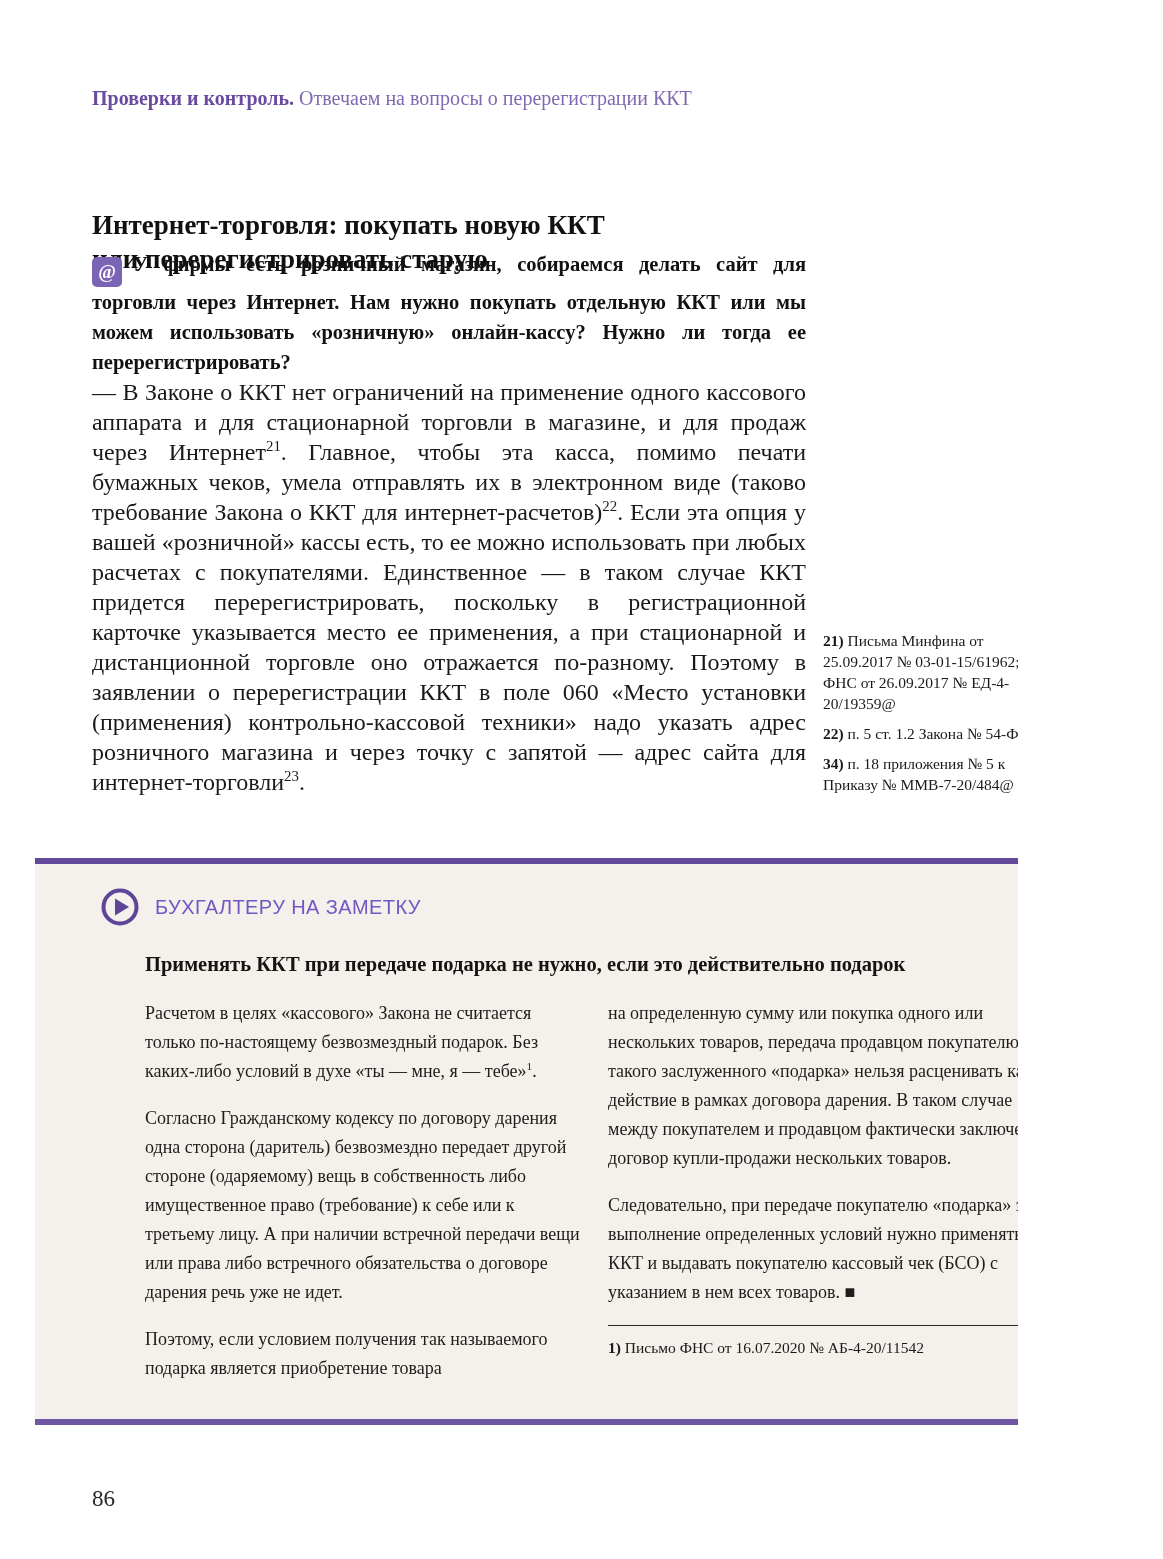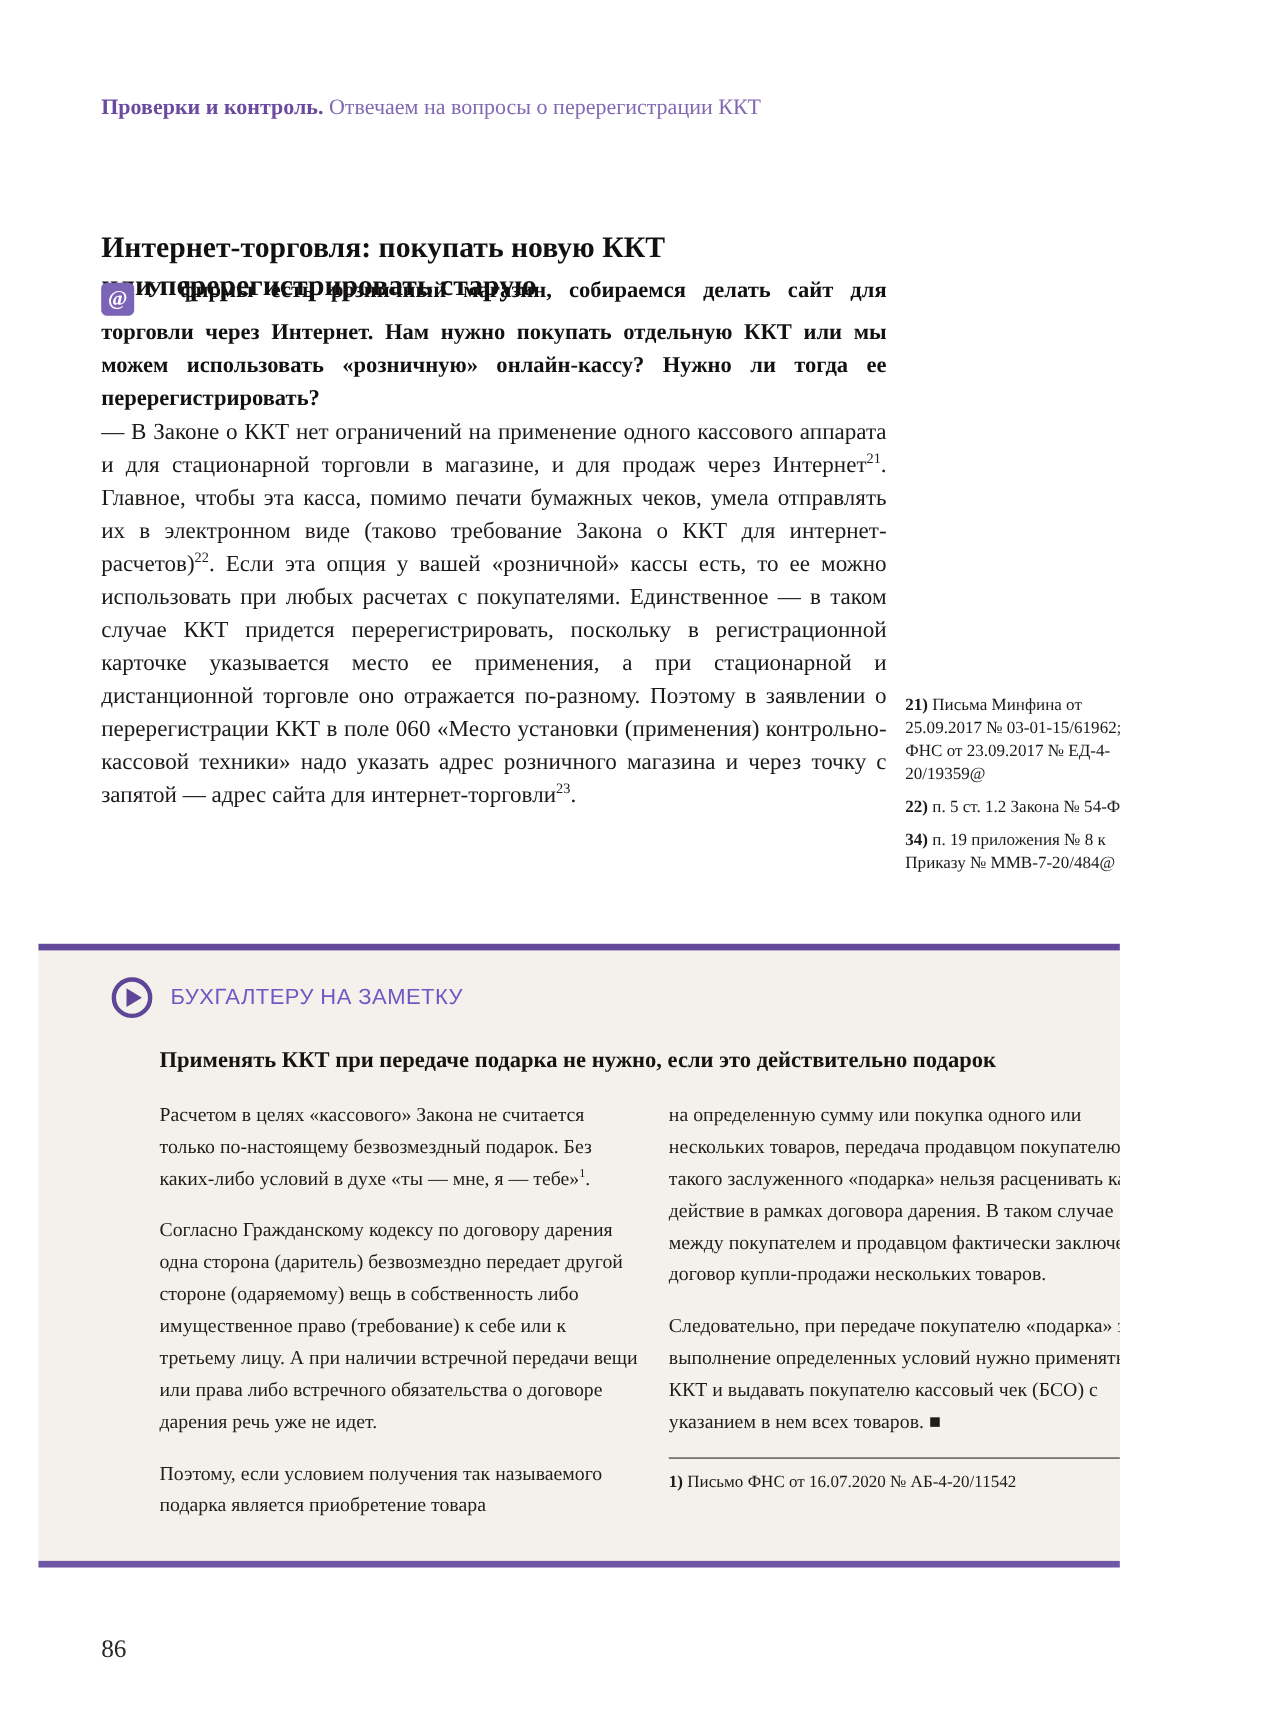--- a/index.html
+++ b/index.html
@@ -60,21 +60,21 @@
     border-radius: 5px;
     color: #ffffff;
     font-size: 19px;
     line-height: 29px;
     text-align: center;
     font-weight: bold;
     vertical-align: -7px;
     font-family: "Liberation Serif", serif;
   }
   .answer p {
-    font-size: 21px;
+    font-size: 24px;
     line-height: 30px;
     text-align: justify;
   }
   .answer p.indent { text-indent: 28px; }
   sup.fn-ref {
     font-size: 0.62em;
     line-height: 0;
     vertical-align: super;
   }
 
@@ -172,27 +172,27 @@
     <div class="question">
       <span class="at-badge">@</span><span>У фирмы есть розничный магазин, собираемся делать сайт для торговли через Интернет. Нам нужно покупать отдельную ККТ или мы можем использовать «розничную» онлайн-кассу? Нужно ли тогда ее перерегистрировать?</span>
     </div>
     <div class="answer">
       <p><span>—  В Законе о ККТ нет ограничений на применение одного кассового аппарата и для стационарной торговли в магазине, и для продаж через Интернет</span><sup class="fn-ref">21</sup><span>. Главное, чтобы эта касса, помимо печати бумажных чеков, умела отправлять их в электронном виде (таково требование Закона о ККТ для интернет-расчетов)</span><sup class="fn-ref">22</sup><span>. Если эта опция у вашей «розничной» кассы есть, то ее можно использовать при любых расчетах с покупателями. Единственное — в таком случае ККТ придется перерегистрировать, поскольку в регистрационной карточке указывается место ее применения, а при стационарной и дистанционной торговле оно отражается по-разному. Поэтому в заявлении о перерегистрации ККТ в поле 060 «Место установки (применения) контрольно-кассовой техники» надо указать адрес розничного магазина и через точку с запятой — адрес сайта для интернет-торговли</span><sup class="fn-ref">23</sup><span>.</span></p>
     </div>
   </div>
 
   <div class="side-notes">
     <div class="side-note">
-      <span class="num">21)</span><span> Письма Минфина от 25.09.2017 № 03-01-15/61962; ФНС от 23.09.2017 № ЕД-4-20/19359@</span>
+      <span class="num">21)</span><span> Письма Минфина от 25.09.2017 № 03-01-15/61962; ФНС от 26.09.2017 № ЕД-4-20/19359@</span>
     </div>
     <div class="side-note">
       <span class="num">22)</span><span> п. 5 ст. 1.2 Закона № 54-ФЗ</span>
     </div>
     <div class="side-note">
-      <span class="num">34)</span><span> п. 19 приложения № 8 к Приказу № ММВ-7-20/484@</span>
+      <span class="num">34)</span><span> п. 18 приложения № 5 к Приказу № ММВ-7-20/484@</span>
     </div>
   </div>
 
   <div class="note-box">
     <div class="kicker-row">
       <svg class="play-icon" viewBox="0 0 40 40" aria-hidden="true">
         <circle cx="20" cy="20" r="16.5" fill="none" stroke="#5e4597" stroke-width="4"></circle>
         <polygon points="15,11.5 29,20 15,28.5" fill="#5e4597"></polygon>
       </svg>
       <span class="kicker-label">БУХГАЛТЕРУ НА ЗАМЕТКУ</span>

